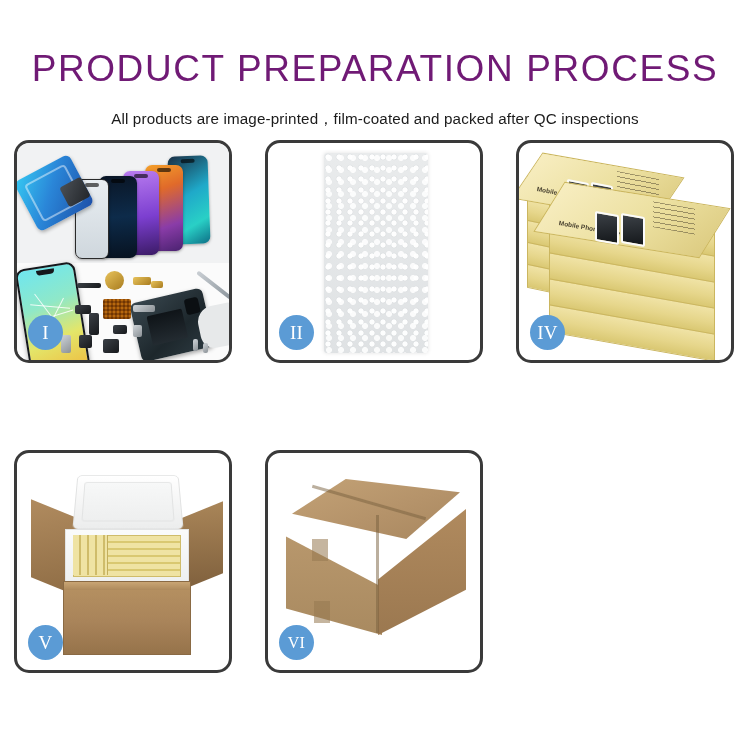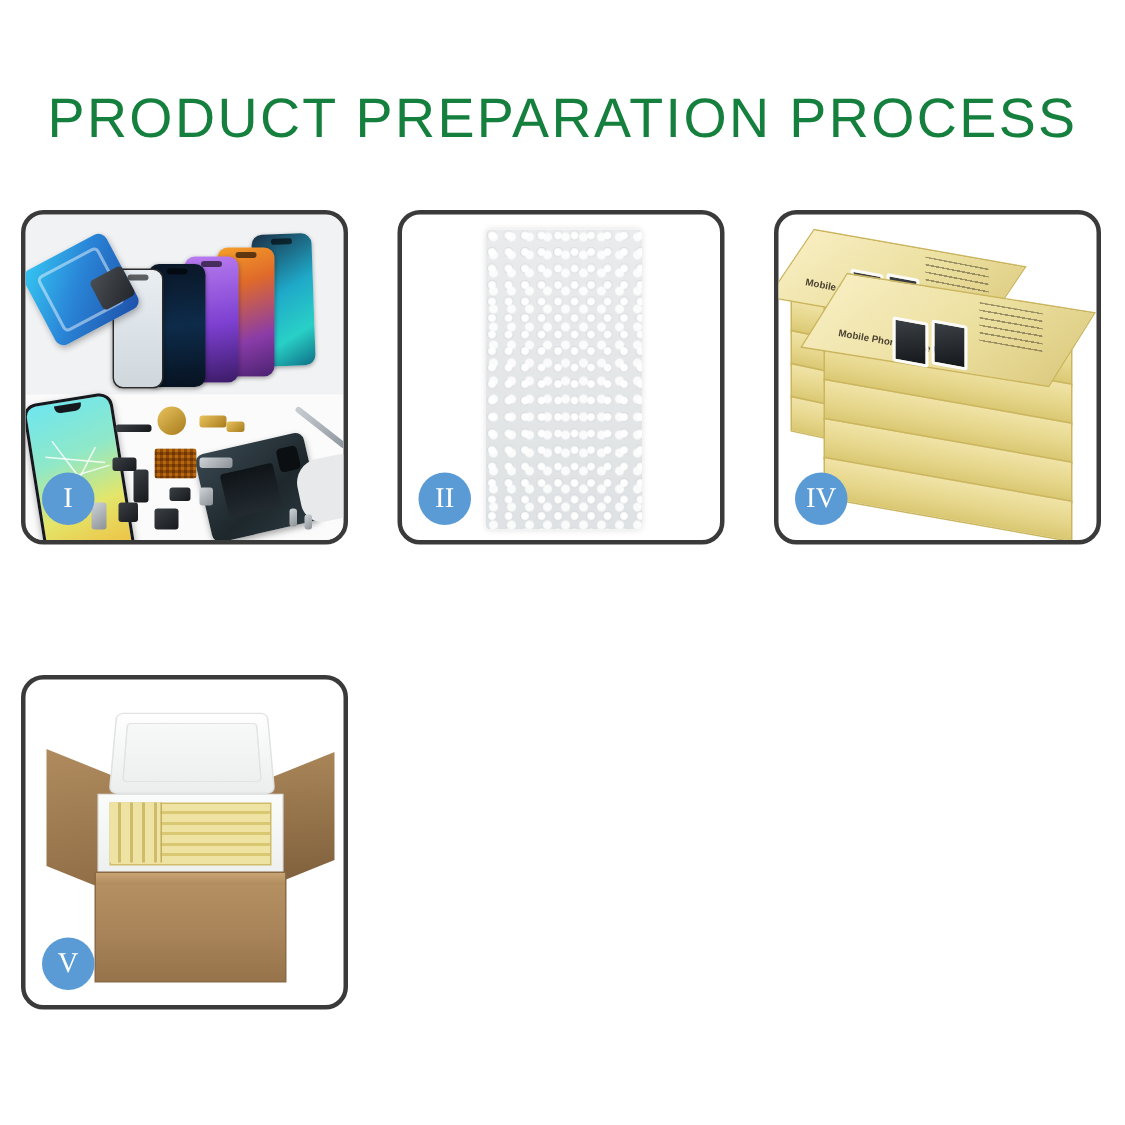--- a/index.html
+++ b/index.html
@@ -23,27 +23,27 @@
   
   .header {
     position: absolute;
     top: 0;
     left: 0;
     width: 750px;
     height: 125px;
     text-align: center;
   }
   .title {
-    margin: 18px;
+    margin: 8px;
     padding-top: 42px;
     font-family: "Liberation Sans", sans-serif;
     font-size: 37px;
     font-weight: 400;
     letter-spacing: 1.6px;
-    color: #15803d;
+    color: #701a75;
     line-height: 1;
     white-space: nowrap;
   }
   .subtitle {
     margin: 0;
     padding-top: 16px;
     font-family: "Liberation Sans", sans-serif;
     font-size: 15.2px;
     font-weight: 400;
     letter-spacing: 0.15px;
@@ -405,20 +405,21 @@
   }
 
 </style>
 </head>
 <body>
 
 <div class="page">
 
   <div class="header">
     <div class="title">PRODUCT PREPARATION PROCESS</div>
+    <div class="subtitle">All products are image-printed，film-coated and packed after QC inspections</div>
   </div>
 
   <div class="grid">
 
     <div class="panel p1">
       <div class="photo">
         <div class="strip a"></div>
         <div class="strip b"></div>
 
         <div class="ph pA">
@@ -528,15 +529,27 @@
         <div class="flapR"></div>
         <div class="foamlid"></div>
         <div class="foambox"></div>
         <div class="ybundle"></div>
         <div class="ybundle2"></div>
         <div class="cartonfront"></div>
       </div>
       <div class="badge">V</div>
     </div>
 
+    <div class="panel p6">
+      <div class="photo">
+        <div class="c-top"></div>
+        <div class="c-left"></div>
+        <div class="c-right"></div>
+        <div class="seam" style="left:42px; top:48px; width:118px; height:3px; transform:rotate(16deg);"></div>
+        <div class="tapestrip" style="left:44px; top:86px; width:16px; height:22px;"></div>
+        <div class="tapestrip" style="left:46px; top:148px; width:16px; height:22px;"></div>
+        <div class="seam" style="left:108px; top:62px; width:3px; height:118px;"></div>
+      </div>
+      <div class="badge small">VI</div>
+    </div>
 
   </div>
 </div>
 
 </body></html>

